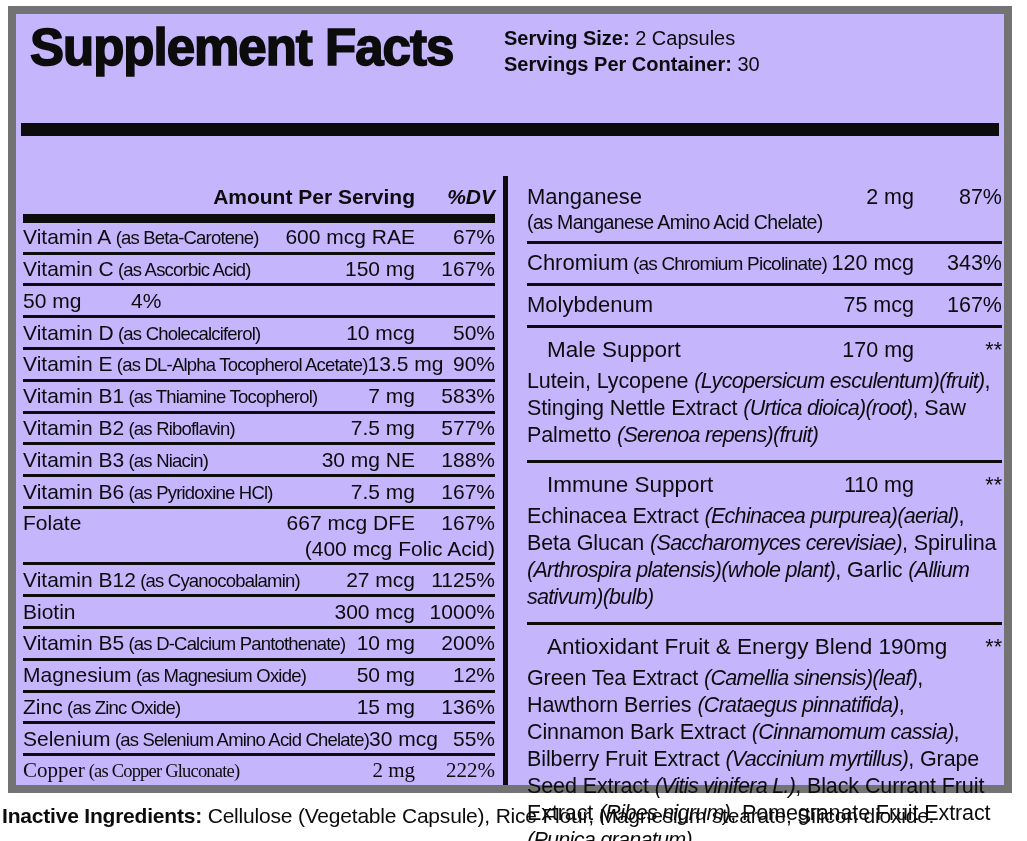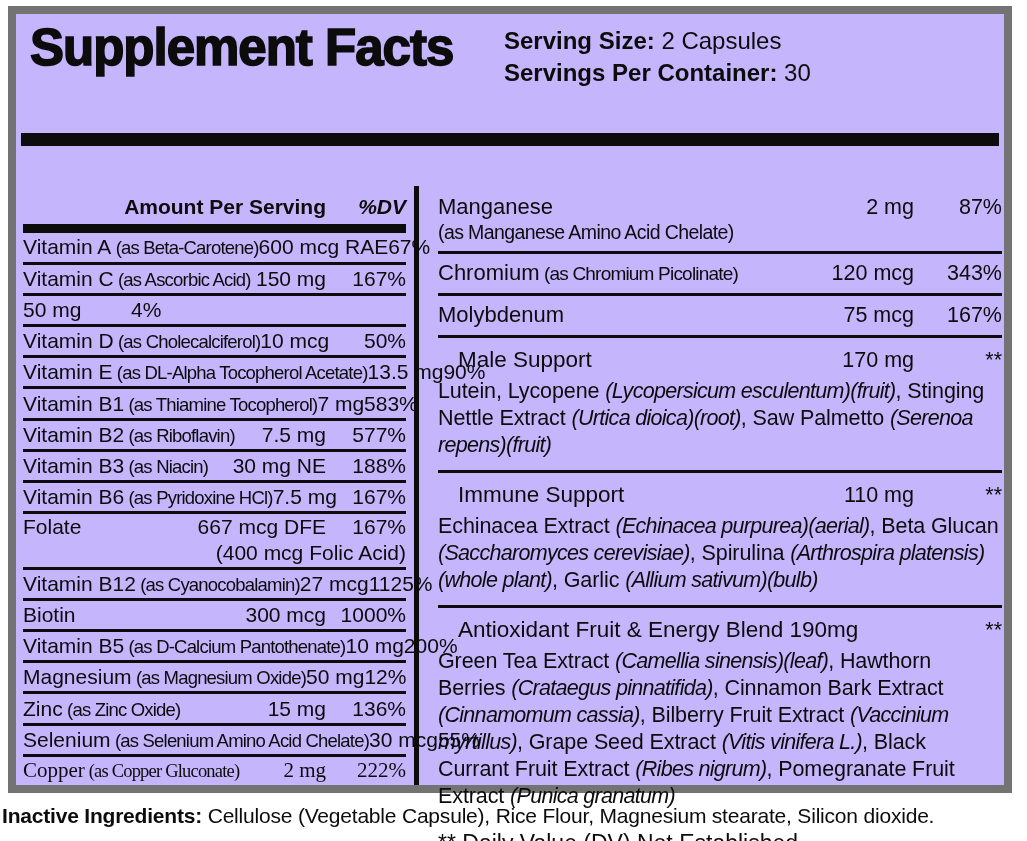--- a/index.html
+++ b/index.html
@@ -13,26 +13,26 @@
     position:absolute;left:8px;top:6px;width:1004px;height:787px;
     border:8px solid #737373;box-sizing:border-box;background:#c4b5fd;
     display:flex;flex-direction:column;gap:40px;
   }
   
   .hdr{display:flex;align-items:flex-start;padding:8px 6px 0 14px;}
   .title{
     flex:1;font-size:51px;font-weight:bold;line-height:1.02;
     letter-spacing:-1px;-webkit-text-stroke:1.6px #0c0c0c;white-space:nowrap;
   }
-  .serving{width:494px;font-size:24px;line-height:1.32;padding-top:3px;}
+  .serving{width:494px;font-size:20px;line-height:1.32;padding-top:3px;}
   .serving .lab{font-weight:bold;}
   .bar-full{height:13px;background:#0c0c0c;margin:5px 5px 0 5px;}
   
   .cols{flex:1;display:flex;min-height:0;}
-  .col-left{width:398px;box-sizing:border-box;display:flex;flex-direction:column;padding:0 8px 0 7px;}
+  .col-left{width:487px;box-sizing:border-box;display:flex;flex-direction:column;padding:0 8px 0 7px;}
   .divider{width:5px;background:#0c0c0c;}
   .col-right{flex:1;box-sizing:border-box;display:flex;flex-direction:column;padding:2px 2px 8px 19px;min-width:0;}
   
   .lhead{display:flex;align-items:baseline;font-weight:bold;font-size:21px;padding:9px 0 5px 0;}
   .lhead-amt{flex:1;text-align:right;}
   .lhead-dv{width:80px;text-align:right;font-style:italic;}
   .bar-left{height:9px;background:#0c0c0c;}
   .l-rows{flex:1;display:flex;flex-direction:column;}
   .l-row{flex:1 1 0;display:flex;flex-direction:column;justify-content:center;border-bottom:3px solid #0c0c0c;}
   .l-row.double{flex:1.85 1 0;}

